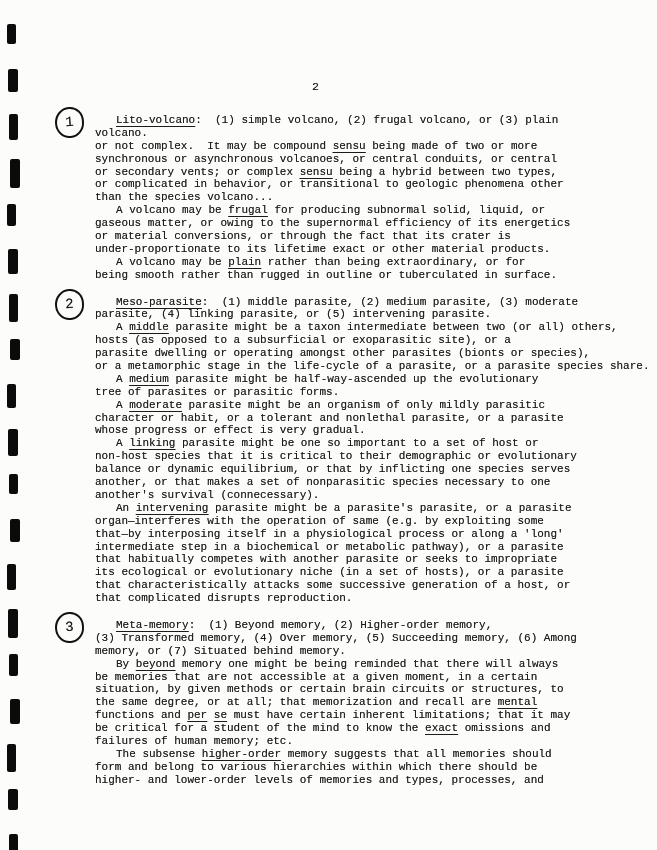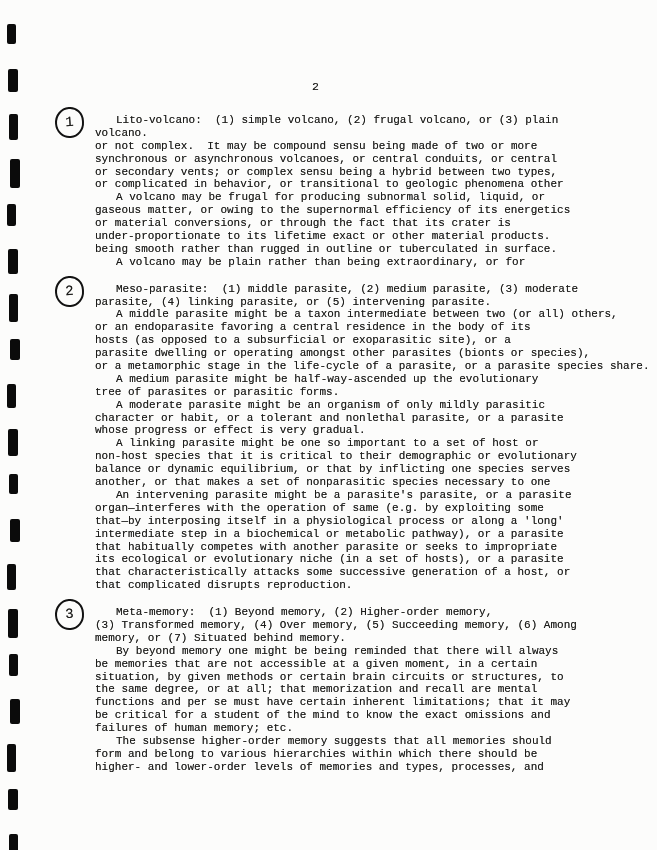--- a/index.html
+++ b/index.html
@@ -22,20 +22,21 @@
     top: 114px;
     width: 562px;
     font-size: 11px;
     line-height: 12.9px;
   }
   .section { position: relative; }
   .section + .section { margin-top: 14px; }
   .line { white-space: pre; height: 12.9px; }
   .line.first { padding-left: 21px; }
   .u {
+    text-decoration: underline;
     text-underline-offset: 2.5px;
     text-decoration-thickness: 1.2px;
   }
   .circle {
     position: absolute;
     left: -40px;
     top: -7px;
     width: 25px;
     height: 27px;
     border: 2.4px solid #121212;
@@ -76,45 +77,46 @@
   <div class="page-number">2</div>
   <div class="text-column">
       <div class="section">
         <div class="circle">1</div>
         <div class="line first"><span class="u">Lito-volcano</span>:  (1) simple volcano, (2) frugal volcano, or (3) plain</div>
         <div class="line">volcano.</div>
         <div class="line">or not complex.  It may be compound <span class="u">sensu</span> being made of two or more</div>
         <div class="line">synchronous or asynchronous volcanoes, or central conduits, or central</div>
         <div class="line">or secondary vents; or complex <span class="u">sensu</span> being a hybrid between two types,</div>
         <div class="line">or complicated in behavior, or transitional to geologic phenomena other</div>
+        <div class="line">than the species volcano...</div>
         <div class="line first">A volcano may be <span class="u">frugal</span> for producing subnormal solid, liquid, or</div>
         <div class="line">gaseous matter, or owing to the supernormal efficiency of its energetics</div>
         <div class="line">or material conversions, or through the fact that its crater is</div>
         <div class="line">under-proportionate to its lifetime exact or other material products.</div>
+        <div class="line first">A volcano may be <span class="u">plain</span> rather than being extraordinary, or for</div>
         <div class="line">being smooth rather than rugged in outline or tuberculated in surface.</div>
-        <div class="line first">A volcano may be <span class="u">plain</span> rather than being extraordinary, or for</div>
       </div>
       <div class="section">
         <div class="circle">2</div>
         <div class="line first"><span class="u">Meso-parasite</span>:  (1) middle parasite, (2) medium parasite, (3) moderate</div>
         <div class="line">parasite, (4) linking parasite, or (5) intervening parasite.</div>
         <div class="line first">A <span class="u">middle</span> parasite might be a taxon intermediate between two (or all) others,</div>
-        <div class="line">or an endoparasite favoring a central residence in the body of its</div>
         <div class="line">hosts (as opposed to a subsurficial or exoparasitic site), or a</div>
         <div class="line">parasite dwelling or operating amongst other parasites (bionts or species),</div>
         <div class="line">or a metamorphic stage in the life-cycle of a parasite, or a parasite species share.</div>
         <div class="line first">A <span class="u">medium</span> parasite might be half-way-ascended up the evolutionary</div>
         <div class="line">tree of parasites or parasitic forms.</div>
         <div class="line first">A <span class="u">moderate</span> parasite might be an organism of only mildly parasitic</div>
         <div class="line">character or habit, or a tolerant and nonlethal parasite, or a parasite</div>
         <div class="line">whose progress or effect is very gradual.</div>
         <div class="line first">A <span class="u">linking</span> parasite might be one so important to a set of host or</div>
         <div class="line">non-host species that it is critical to their demographic or evolutionary</div>
         <div class="line">balance or dynamic equilibrium, or that by inflicting one species serves</div>
         <div class="line">another, or that makes a set of nonparasitic species necessary to one</div>
+        <div class="line">another's survival (connecessary).</div>
         <div class="line first">An <span class="u">intervening</span> parasite might be a parasite's parasite, or a parasite</div>
         <div class="line">organ—interferes with the operation of same (e.g. by exploiting some</div>
         <div class="line">that—by interposing itself in a physiological process or along a 'long'</div>
         <div class="line">intermediate step in a biochemical or metabolic pathway), or a parasite</div>
         <div class="line">that habitually competes with another parasite or seeks to impropriate</div>
         <div class="line">its ecological or evolutionary niche (in a set of hosts), or a parasite</div>
         <div class="line">that characteristically attacks some successive generation of a host, or</div>
         <div class="line">that complicated disrupts reproduction.</div>
       </div>
       <div class="section">

